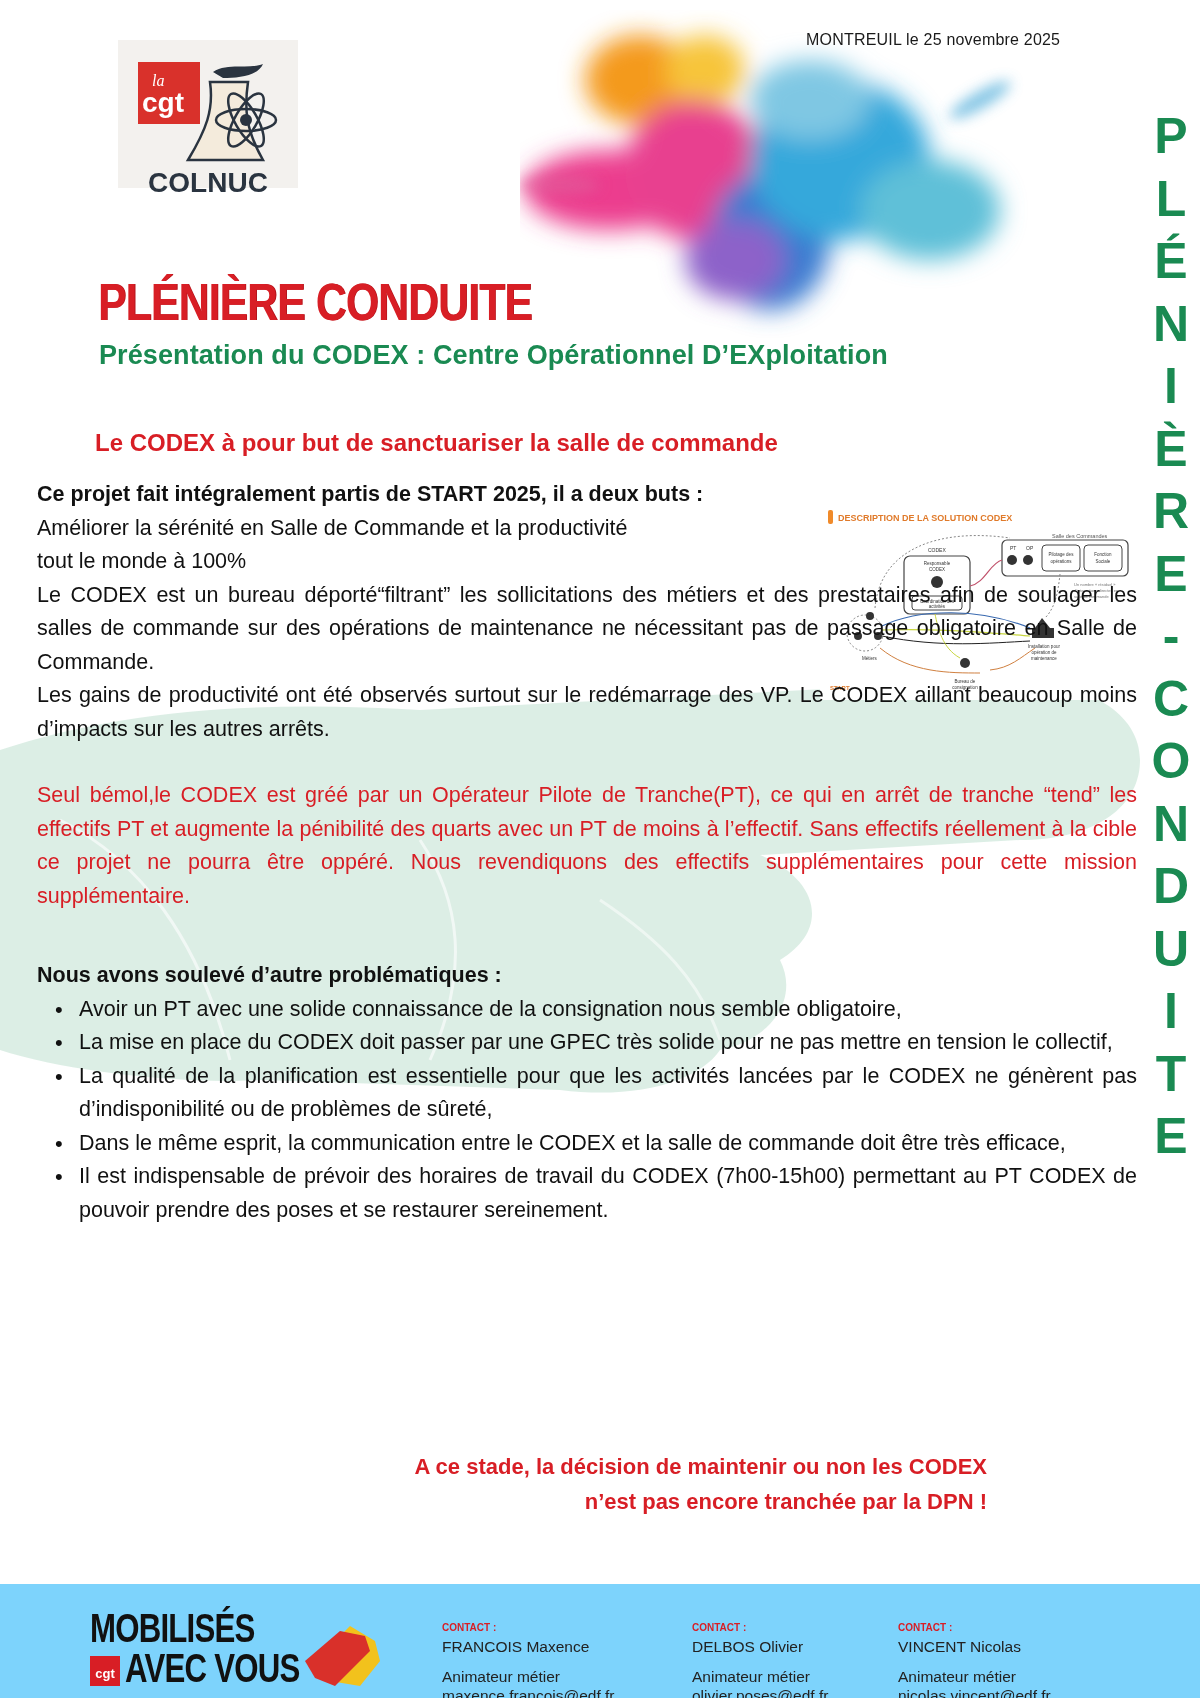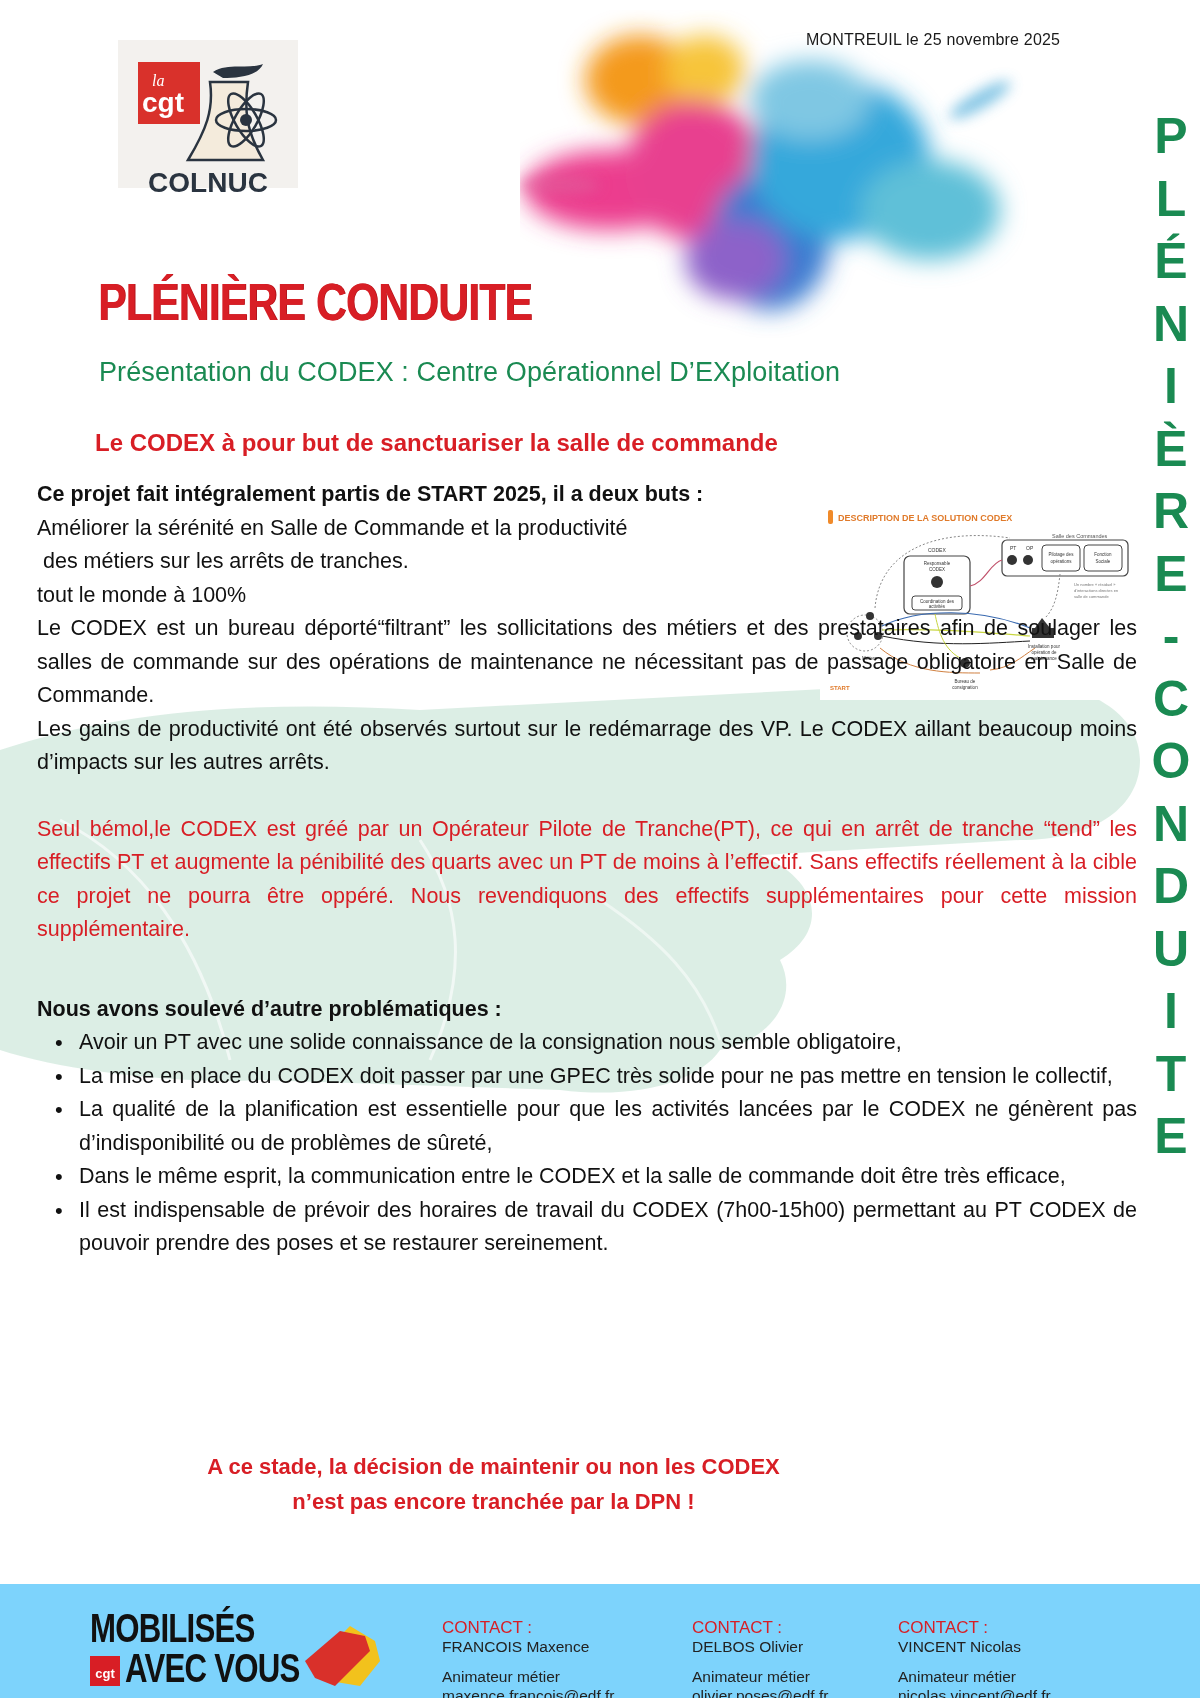--- a/index.html
+++ b/index.html
@@ -11,21 +11,21 @@
 
   .logo-box { position: absolute; left: 118px; top: 40px; width: 180px; height: 148px; background: #f3f1ee; }
   .logo-box svg { width: 180px; height: 180px; display: block; }
 
   .splash { position: absolute; left: 520px; top: 10px; width: 520px; height: 350px; z-index: 1; }
 
   .date { position: absolute; left: 806px; top: 31px; font-size: 16px; font-weight: 500; color: #1a1a1a; z-index: 2; letter-spacing: 0.2px; }
 
   .main-title { position: absolute; left: 98px; top: 272px; font-size: 52px; font-weight: 900; color: #d81e25; letter-spacing: -1px; transform: scaleX(0.82); transform-origin: left; z-index: 2; font-family: "Liberation Sans", sans-serif; text-shadow: 1px 0 0 #b5151c; }
 
-  .subtitle { position: absolute; left: 99px; top: 357px; font-size: 27px; font-weight: 400; color: #1a8a52; z-index: 2; letter-spacing: 0.1px; }
+  .subtitle { position: absolute; left: 99px; top: 340px; font-size: 27px; font-weight: 700; color: #1a8a52; z-index: 2; letter-spacing: 0.1px; }
 
   .tagline { position: absolute; left: 95px; top: 429px; font-size: 24px; font-weight: 900; color: #d81e25; z-index: 2; }
 
   .vertical { position: absolute; left: 1147px; top: 105px; width: 48px; z-index: 2; display: flex; flex-direction: column; align-items: center; }
   .vertical span { font-size: 50px; font-weight: 900; color: #1a8a52; line-height: 62.5px; display: block; height: 62.5px; text-align: center; font-family: "Liberation Sans", sans-serif; }
 
   .content { position: absolute; left: 37px; top: 478px; width: 1100px; z-index: 2; font-size: 21.5px; line-height: 33.5px; }
   .content p { margin: 0; }
   .lead { font-weight: 700; }
   .narrow { width: 760px; }
@@ -33,32 +33,32 @@
   .red { color: #d81e25; }
   .gap { height: 33px; }
   .gap2 { height: 46px; }
   .bold-heading { font-weight: 700; }
   ul.bullets { list-style: none; margin-left: 18px; width: 1082px; }
   ul.bullets li { position: relative; padding-left: 24px; text-align: justify; text-align-last: left; }
   ul.bullets li::before { content: "\2022"; position: absolute; left: 0; top: 0; font-size: 22px; }
 
   .diagram { position: absolute; left: 820px; top: 508px; width: 320px; height: 192px; z-index: 2; background: #fff; }
 
-  .conclusion { position: absolute; left: 0; top: 1449px; width: 1009px; text-align: center; color: #d81e25; font-weight: 700; font-size: 22px; line-height: 35px; z-index: 2; padding-right: 22px; }
+  .conclusion { position: absolute; left: 0; top: 1449px; width: 1009px; text-align: right; color: #d81e25; font-weight: 700; font-size: 22px; line-height: 35px; z-index: 2; padding-right: 22px; }
 
   .footer { position: absolute; left: 0; top: 1584px; width: 1200px; height: 150px; background: #7dd3fc; z-index: 2; }
   .mobil { position: absolute; left: 90px; top: 22px; width: 300px; height: 115px; }
   .mobil .l1 { position: absolute; left: 0; top: 0; font-size: 40px; font-weight: 900; color: #111; letter-spacing: -1px; transform: scaleX(0.78); transform-origin: left; line-height: 44px; }
   .mobil .l2 { position: absolute; left: 35px; top: 40px; font-size: 40px; font-weight: 900; color: #111; letter-spacing: -1px; transform: scaleX(0.78); transform-origin: left; line-height: 44px; }
   .mobil .cgt-mini { position: absolute; left: 0; top: 50px; width: 30px; height: 30px; background: #d81e25; color: #fff; font-size: 13px; font-weight: 900; text-align: center; line-height: 36px; }
   .mobil .slogan { position: absolute; left: 0; top: 90px; font-size: 11.5px; color: #c9302c; font-weight: 500; }
   .mobil .hands { position: absolute; left: 210px; top: 10px; width: 90px; height: 80px; }
 
   .contact { position: absolute; top: 34px; font-size: 15.5px; line-height: 19px; color: #222; }
-  .contact .label { color: #d81e25; font-weight: 400; font-size: 17px; }
+  .contact .label { color: #d81e25; font-weight: 700; font-size: 10px; }
   .contact .role { font-weight: 400; margin-top: 11px; }
   .c1 { left: 442px; }
   .c2 { left: 692px; }
   .c3 { left: 898px; }
 </style>
 </head>
 <body>
 
 <svg class="watermark" viewBox="0 0 1160 470" preserveAspectRatio="none">
   <path d="M0,110 C120,70 260,60 420,70 L1000,40 C1080,38 1140,70 1140,120 C1140,170 1090,200 1020,200 L760,215 C820,240 830,290 780,320 C800,360 770,400 720,410 C700,440 640,460 560,450 L260,440 C180,445 60,430 0,410 Z" fill="#d6ebe1" opacity="0.85"></path>
@@ -184,21 +184,20 @@
   <text x="254" y="78" font-size="4" fill="#777" font-family="Liberation Sans, sans-serif">Un nombre « résiduel »</text>
   <text x="254" y="84" font-size="4" fill="#777" font-family="Liberation Sans, sans-serif">d'interactions directes en</text>
   <text x="254" y="90" font-size="4" fill="#777" font-family="Liberation Sans, sans-serif">salle de commande</text>
   <text x="10" y="182" font-size="6" font-weight="700" fill="#e07a2a" font-family="Liberation Sans, sans-serif">START</text>
 </svg>
 
 <div class="content">
   <p class="lead">Ce projet fait intégralement partis de START 2025, il a deux buts :</p>
   <div class="narrow">
     <p>Améliorer la sérénité en Salle de Commande et la productivité</p>
-    <p style="white-space:pre"> des métiers sur les arrêts de tranches.</p>
     <p>tout le monde à 100%</p>
   </div>
   <p class="justify">Le CODEX est un bureau déporté“filtrant” les sollicitations des métiers et des prestataires afin de soulager les salles de commande sur des opérations de maintenance ne nécessitant pas de passage obligatoire en Salle de Commande.</p>
   <p class="justify">Les gains de productivité ont été observés surtout sur le redémarrage des VP. Le CODEX aillant beaucoup moins d’impacts sur les autres arrêts.</p>
   <div class="gap"></div>
   <p class="justify red">Seul bémol,le CODEX est gréé par un Opérateur Pilote de Tranche(PT), ce qui en arrêt de tranche “tend” les effectifs PT et augmente la pénibilité des quarts avec un PT de moins à l’effectif. Sans effectifs réellement à la cible ce projet ne pourra être oppéré. Nous revendiquons des effectifs supplémentaires pour cette mission supplémentaire.</p>
   <div class="gap2"></div>
   <p class="bold-heading">Nous avons soulevé d’autre problématiques :</p>
   <ul class="bullets">
     <li>Avoir un PT avec une solide connaissance de la consignation nous semble obligatoire,</li>

